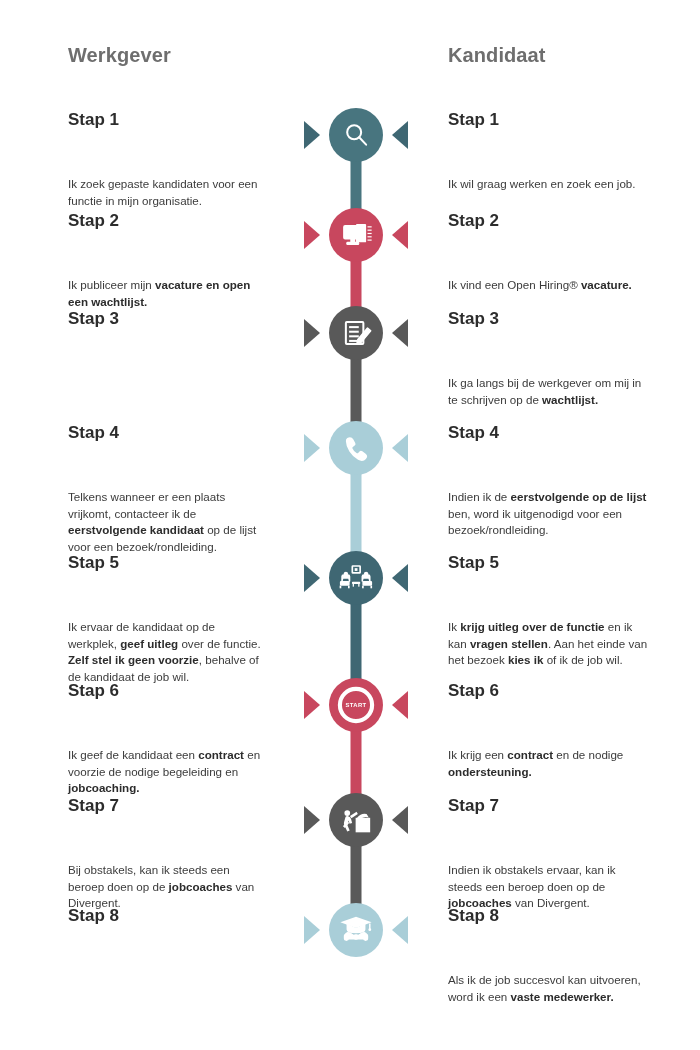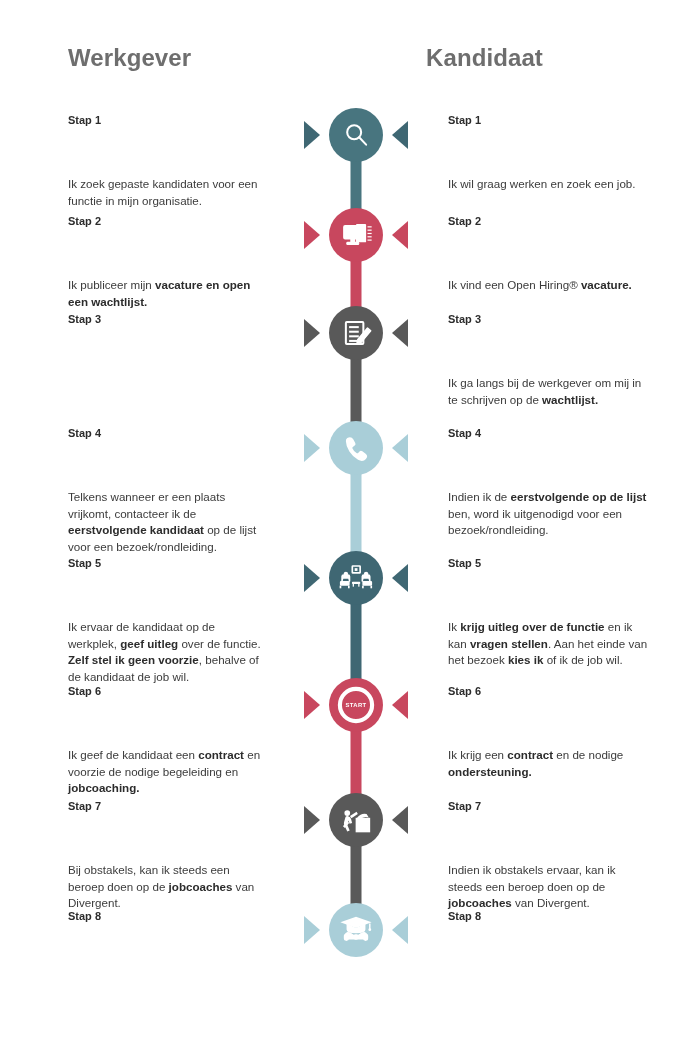--- a/index.html
+++ b/index.html
@@ -18,48 +18,48 @@
     position: relative;
     width: 700px;
     height: 1050px;
     background: #ffffff;
   }
 
   
   .col-header {
     position: absolute;
     top: 44px;
-    font-size: 24px;
+    font-size: 20px;
     font-weight: bold;
     color: #6e6e6e;
     letter-spacing: 0.1px;
   }
   .col-header.left  { left: 68px; }
-  .col-header.right { left: 426px; }
+  .col-header.right { left: 448px; }
 
   
   .spine {
     position: absolute;
     left: 0; top: 0;
     width: 700px; height: 1050px;
     pointer-events: none;
   }
 
   .txt {
     position: absolute;
     font-size: 11.6px;
     line-height: 16.4px;
     color: #3b3b3b;
   }
   .txt.left  { left: 68px;  width: 196px; }
   .txt.right { left: 448px; width: 200px; }
 
   .step-label {
     font-weight: bold;
-    font-size: 11px;
+    font-size: 17px;
     color: #2c2c2c;
     display: block;
     margin-bottom: 1px;
   }
   .body-text { display: block; margin-top: 48px; }
   .body-text b { font-weight: bold; color: #2c2c2c; }
 </style>
 </head>
 <body>
 
@@ -241,16 +241,17 @@
       </div>
       <div class="txt right" style="top: 798px;">
         <span class="step-label">Stap 7</span>
         <span class="body-text"><span>Indien ik obstakels ervaar, kan ik steeds een beroep doen op de </span><b>jobcoaches</b><span> van Divergent.</span></span>
       </div>
       <div class="txt left" style="top: 908px;">
         <span class="step-label">Stap 8</span>
       </div>
       <div class="txt right" style="top: 908px;">
         <span class="step-label">Stap 8</span>
+        <span class="body-text"><span>Als ik de job succesvol kan uitvoeren, word ik een </span><b>vaste medewerker.</b></span>
       </div>
     </div>
 
 </div>
 
 </body></html>

